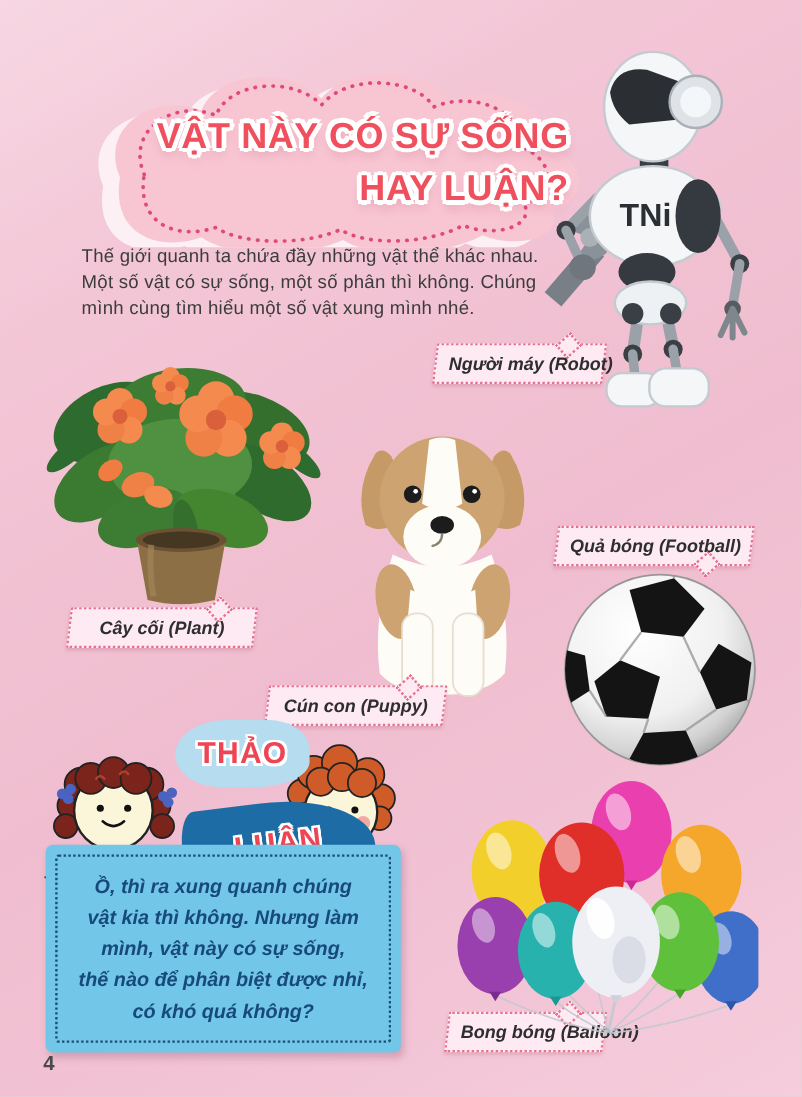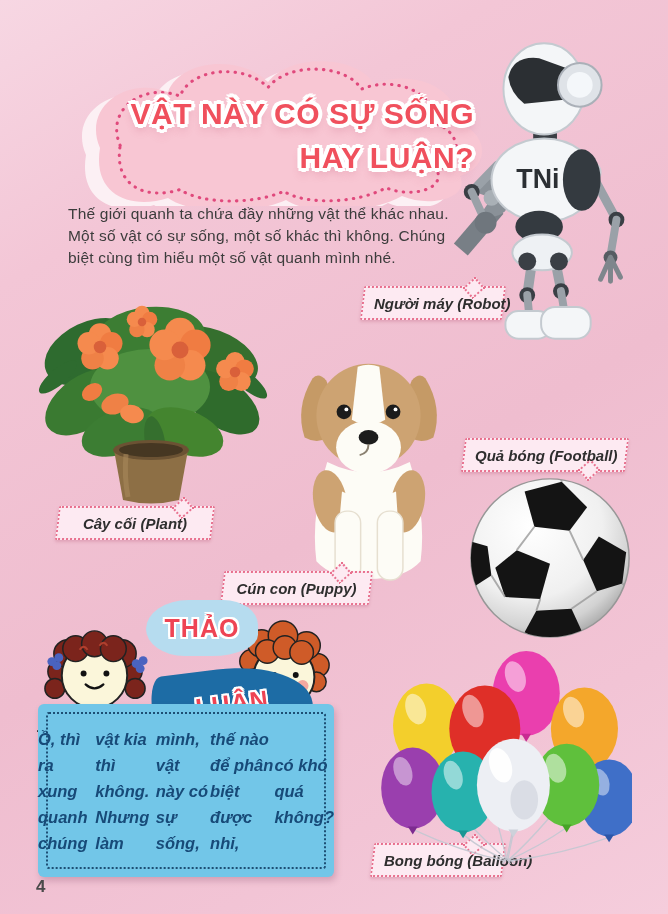--- a/index.html
+++ b/index.html
@@ -33,23 +33,23 @@
       border-radius:55% 45% 60% 50% / 75% 65% 55% 70%;display:flex;align-items:center;justify-content:center;}
   .bubble2{position:absolute;left:152px;top:668px;width:160px;height:70px;background:#1d6ca5;
       border-radius:12% 85% 45% 90% / 65% 95% 40% 85%;transform:rotate(-7deg);
       display:flex;align-items:center;justify-content:center;}
   .bubble-word{font-weight:800;font-size:25px;color:#ee4454;letter-spacing:1px;
       text-shadow:-2px -2px 0 #fff,2px -2px 0 #fff,-2px 2px 0 #fff,2px 2px 0 #fff,
                   0 -2px 0 #fff,0 2px 0 #fff,-2px 0 0 #fff,2px 0 0 #fff;}
   .disc-box{position:absolute;left:38px;top:704px;width:296px;height:173px;background:#72c6e8;
       border-radius:6px;box-shadow:2px 4px 6px rgba(120,60,90,.25);}
   .disc-inner{position:absolute;inset:8px;border:2.5px dotted #1d4f74;border-radius:3px;}
-  .disc-text{position:absolute;inset:0;display:flex;flex-direction:row;align-items:center;
+  .disc-text{position:absolute;inset:0;display:flex;flex-direction:column;align-items:center;
       justify-content:center;font-style:italic;font-weight:700;font-size:16.5px;
-      color:#174a78;line-height:26px;text-align:left;}
+      color:#174a78;line-height:26px;text-align:center;}
 
   .page-num{position:absolute;left:36px;top:877px;font-size:17px;color:#4a4a4a;font-weight:600;}
 </style>
 </head>
 <body>
 
 <div id="page">
 
   <svg class="abs" style="left:40px;top:48px" width="456" height="158" viewBox="0 0 456 158">
     <path d="M60,100 C42,58 88,28 128,44 C140,12 200,6 228,34 C252,4 318,8 334,36 C372,20 420,40 416,74 C448,84 452,118 420,128 C430,150 390,160 362,148 C330,166 270,168 246,152 C210,168 150,166 128,150 C92,162 52,148 60,100 Z" transform="translate(-14,7)" fill="#fcf0f4"></path>
@@ -101,22 +101,22 @@
     <text x="77" y="158" font-size="27" font-weight="bold" fill="#2b2f33" font-family="Liberation Sans, DejaVu Sans, sans-serif">TNi</text>
 
     <ellipse cx="105" cy="58" rx="41" ry="46" fill="#f4f6f8" stroke="#c4cad0" stroke-width="2"></ellipse>
     <path d="M69,46 Q74,24 100,27 L130,38 Q134,56 125,69 L85,73 Q71,62 69,46 Z" fill="#2b2f33"></path>
     <circle cx="141" cy="54" r="22" fill="#dfe3e8" stroke="#aab0b8" stroke-width="2"></circle>
     <circle cx="141" cy="54" r="13" fill="#f4f7fa"></circle>
   </svg>
 
   <div class="intro">
     <div>Thế giới quanh ta chứa đầy những vật thể khác nhau.</div>
-    <div>Một số vật có sự sống, một số khác thì không. Chúng</div>
-    <div>biệt cùng tìm hiểu một số vật quanh mình nhé.</div>
+    <div>Một số vật có sự sống, một số phân thì không. Chúng</div>
+    <div>mình cùng tìm hiểu một số vật xung mình nhé.</div>
   </div>
 
   <svg class="abs" style="left:30px;top:292px" width="245" height="212" viewBox="0 0 245 212">
     <g stroke="none">
       <ellipse cx="60" cy="60" rx="48" ry="30" fill="#2e6b2f" transform="rotate(-25 60 60)"></ellipse>
       <ellipse cx="180" cy="65" rx="50" ry="28" fill="#356f2e" transform="rotate(20 180 65)"></ellipse>
       <ellipse cx="120" cy="45" rx="55" ry="30" fill="#3c7d33" transform="rotate(-5 120 45)"></ellipse>
       <ellipse cx="55" cy="110" rx="45" ry="26" fill="#3a7a31" transform="rotate(-35 55 110)"></ellipse>
       <ellipse cx="190" cy="110" rx="45" ry="24" fill="#2f6b2c" transform="rotate(35 190 110)"></ellipse>
       <ellipse cx="120" cy="95" rx="60" ry="38" fill="#4f9140"></ellipse>

